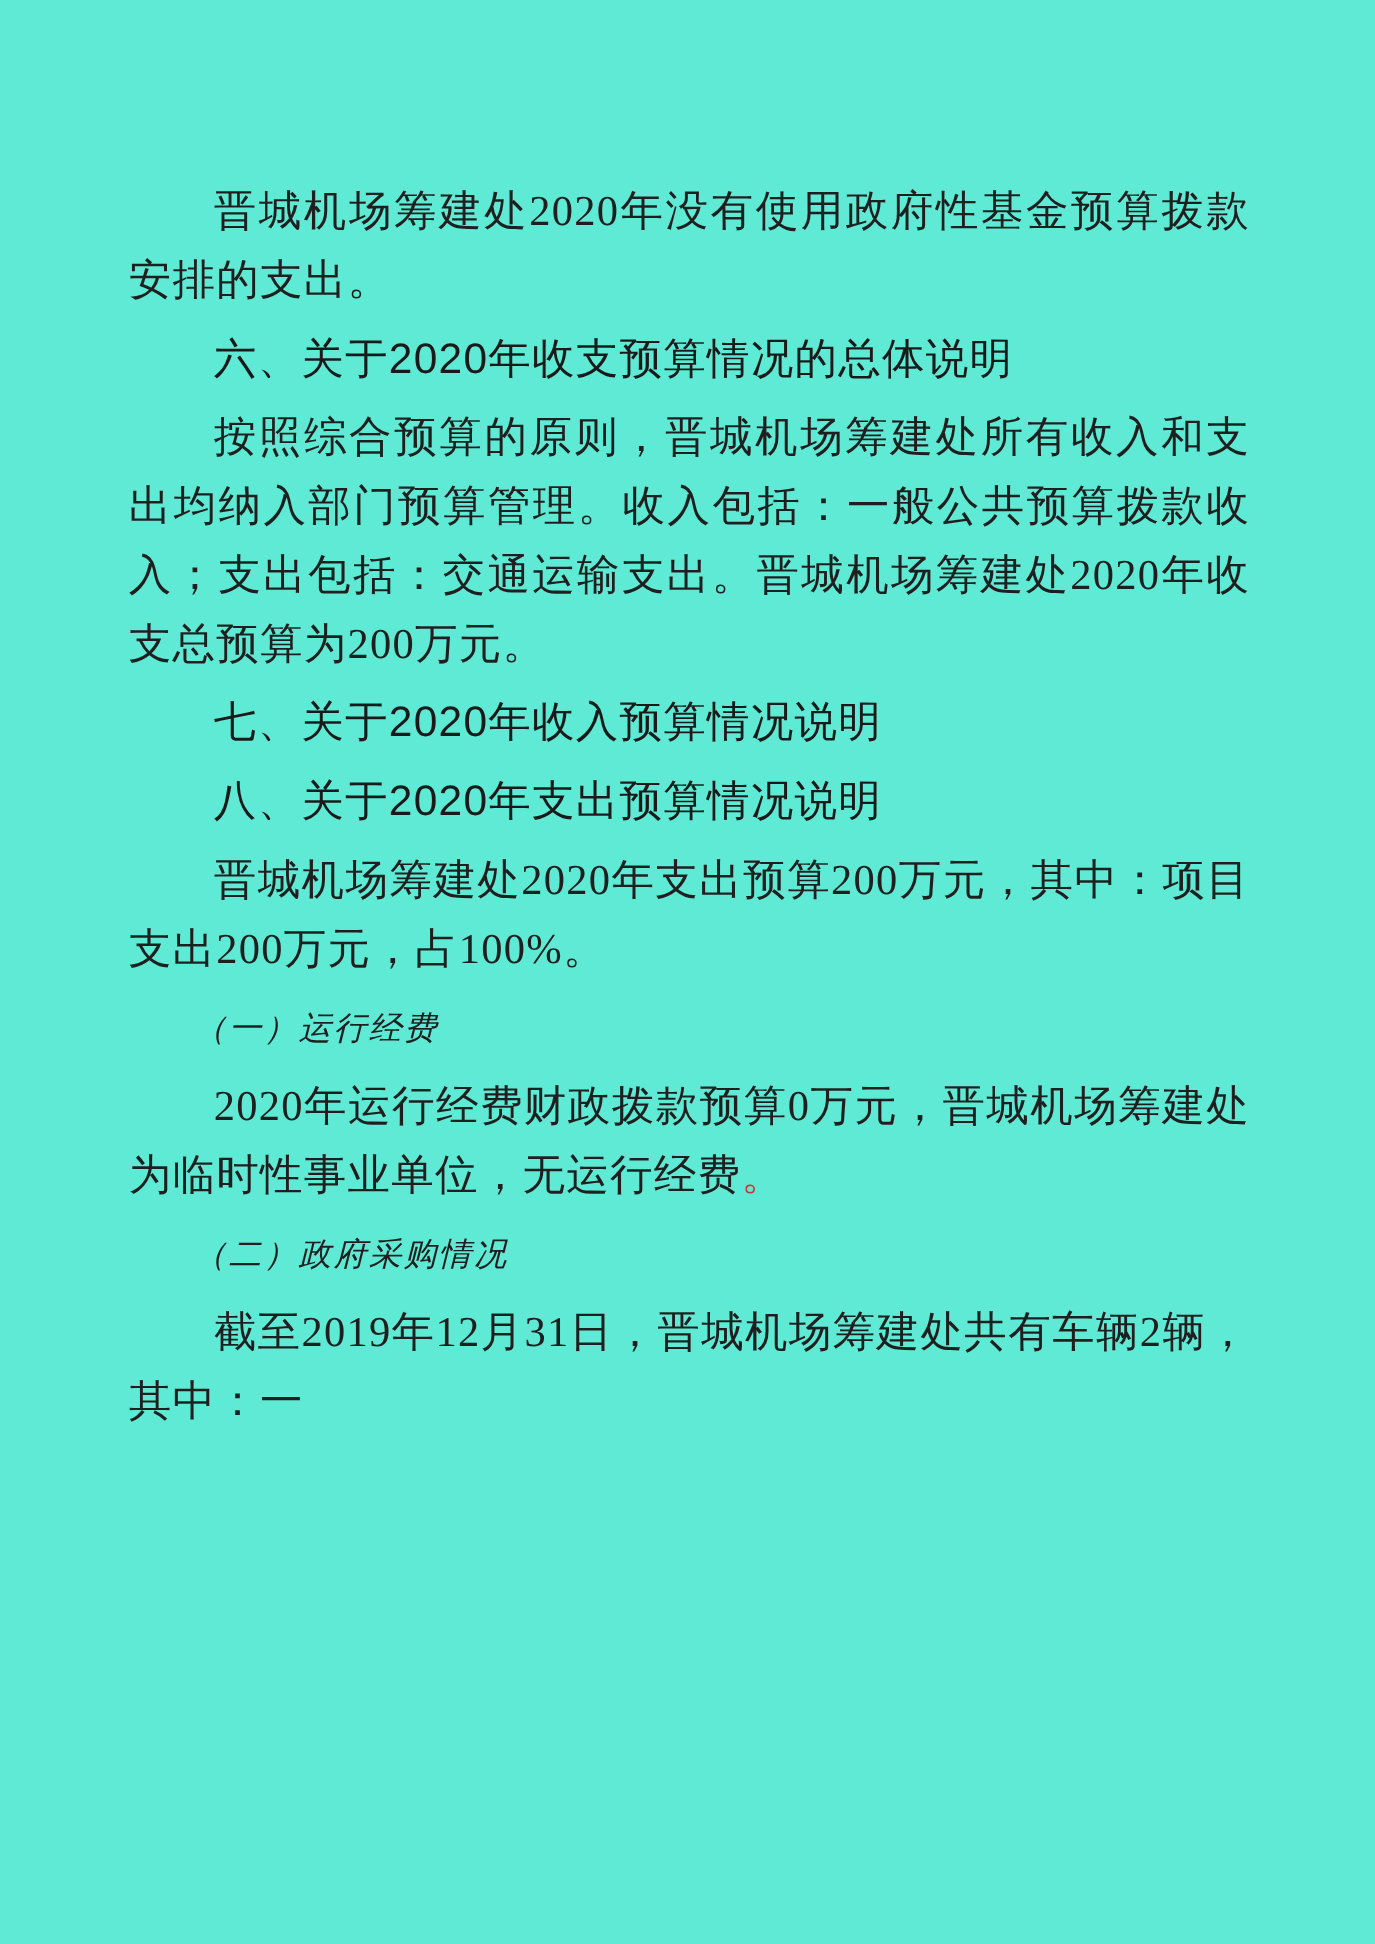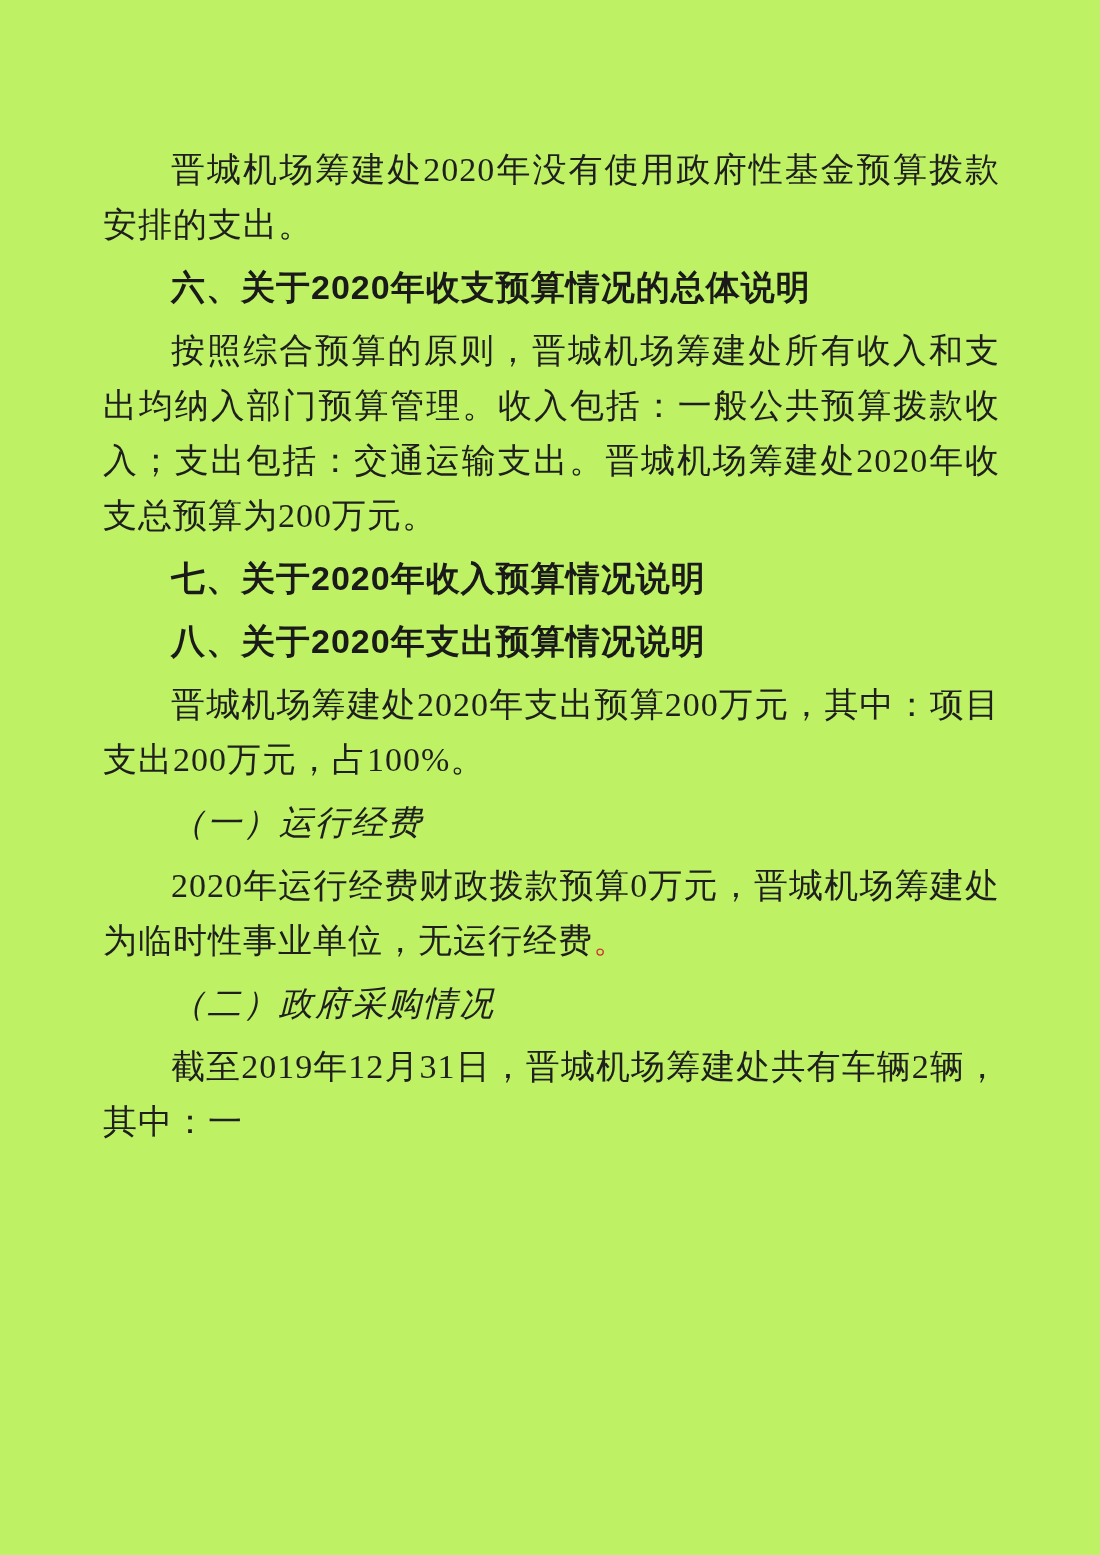--- a/index.html
+++ b/index.html
@@ -5,21 +5,21 @@
   html, body {
     margin: 0;
     padding: 0;
     background: #ffffff;
   }
   .page {
     position: relative;
     width: 1100px;
     height: 1555px;
     margin: 0 auto;
-    background: #bef264;
+    background: #5eead4;
     box-sizing: border-box;
     padding: 142px 100px 0 103px;
     overflow: hidden;
     color: #1f1f1f;
     font-family: "Liberation Serif", "DejaVu Serif", serif;
     font-size: 34px;
   }
   .para {
     margin: 0 0 8px 0;
     line-height: 55px;
@@ -27,33 +27,33 @@
     text-align: justify;
     letter-spacing: 1px;
     font-family: "Liberation Serif", "DejaVu Serif", serif;
     font-weight: 400;
   }
   .heading {
     margin: 6px 0 8px 0;
     line-height: 55px;
     text-indent: 2em;
     font-family: "Liberation Sans", "DejaVu Sans", sans-serif;
-    font-weight: 700;
+    font-weight: 400;
     font-size: 34px;
     letter-spacing: 1px;
     color: #1a1a1a;
   }
   .subheading {
     margin: 6px 0 8px 0;
     line-height: 55px;
     text-indent: 2em;
     font-family: "Liberation Serif", "DejaVu Serif", serif;
     font-style: italic;
     font-weight: 400;
-    font-size: 34px;
+    font-size: 26px;
     letter-spacing: 2px;
     color: #1f1f1f;
   }
   .red-mark {
     color: #cf3434;
     font-style: normal;
   }
 </style>
 </head>
 <body>

